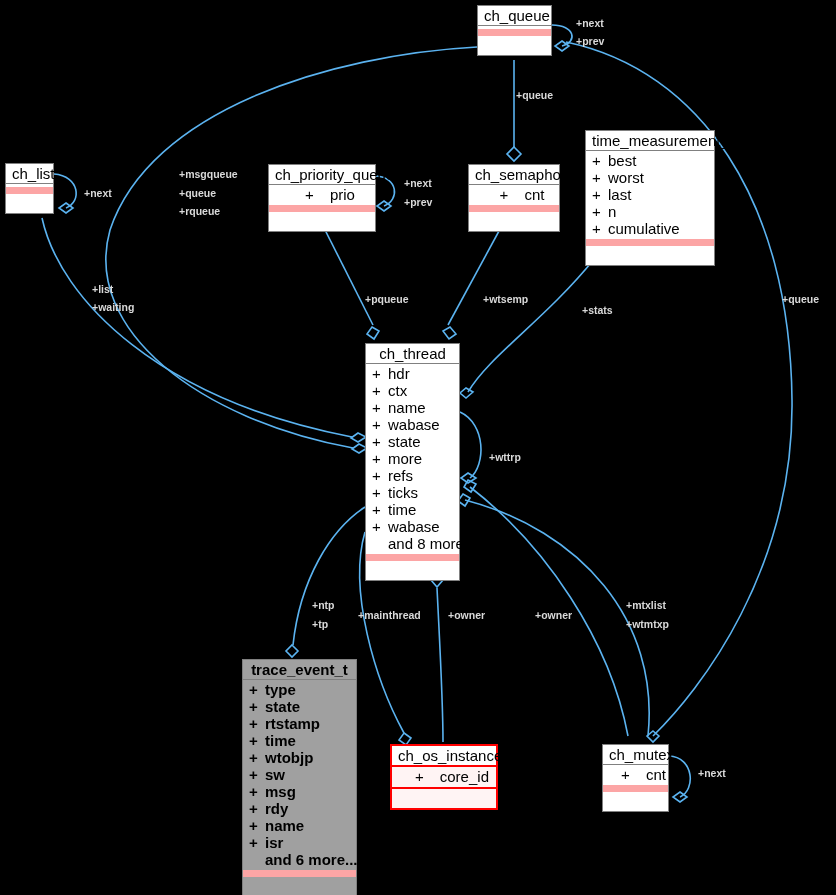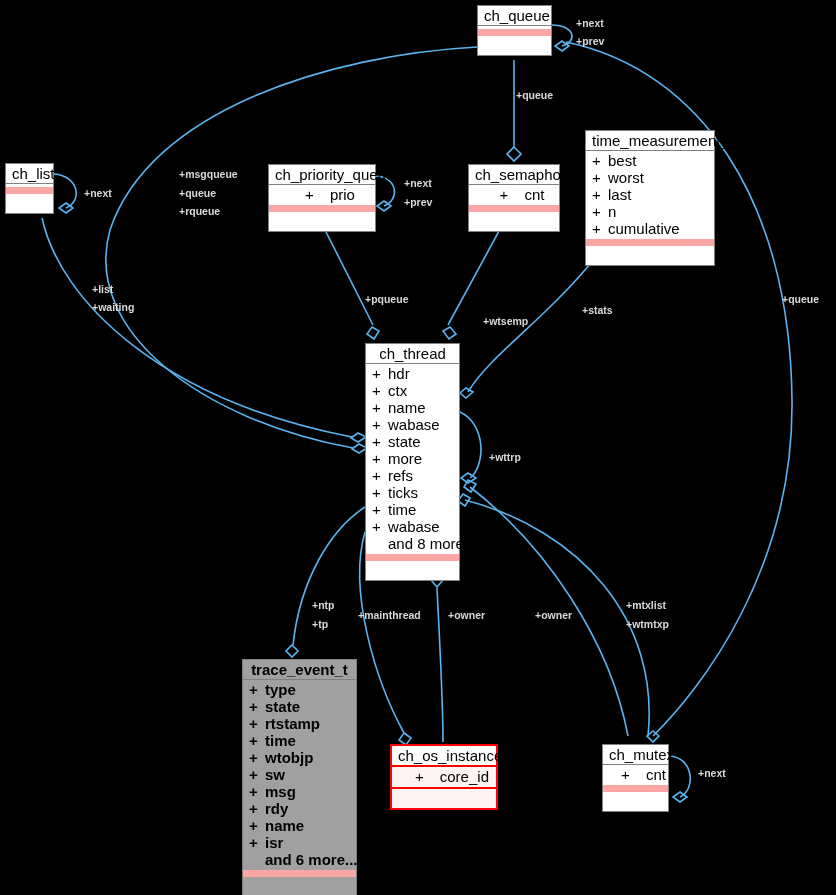--- a/index.html
+++ b/index.html
@@ -251,21 +251,21 @@
       <div class="edge-label" style="left: 516px; top: 88px;">+queue</div>
       <div class="edge-label" style="left: 84px; top: 186px;">+next</div>
       <div class="edge-label" style="left: 179px; top: 167px;">+msgqueue</div>
       <div class="edge-label" style="left: 179px; top: 186px;">+queue</div>
       <div class="edge-label" style="left: 179px; top: 204px;">+rqueue</div>
       <div class="edge-label" style="left: 404px; top: 176px;">+next</div>
       <div class="edge-label" style="left: 404px; top: 195px;">+prev</div>
       <div class="edge-label" style="left: 92px; top: 282px;">+list</div>
       <div class="edge-label" style="left: 92px; top: 300px;">+waiting</div>
       <div class="edge-label" style="left: 365px; top: 292px;">+pqueue</div>
-      <div class="edge-label" style="left: 483px; top: 292px; margin-top: 22px;">+wtsemp</div>
+      <div class="edge-label" style="left: 483px; top: 292px;">+wtsemp</div>
       <div class="edge-label" style="left: 582px; top: 292px; margin-top: 11px;">+stats</div>
       <div class="edge-label" style="left: 782px; top: 292px;">+queue</div>
       <div class="edge-label" style="left: 489px; top: 450px;">+wttrp</div>
       <div class="edge-label" style="left: 312px; top: 598px;">+ntp</div>
       <div class="edge-label" style="left: 312px; top: 617px;">+tp</div>
       <div class="edge-label" style="left: 358px; top: 608px;">+mainthread</div>
       <div class="edge-label" style="left: 448px; top: 608px;">+owner</div>
       <div class="edge-label" style="left: 535px; top: 608px;">+owner</div>
       <div class="edge-label" style="left: 626px; top: 598px;">+mtxlist</div>
       <div class="edge-label" style="left: 626px; top: 617px;">+wtmtxp</div>

